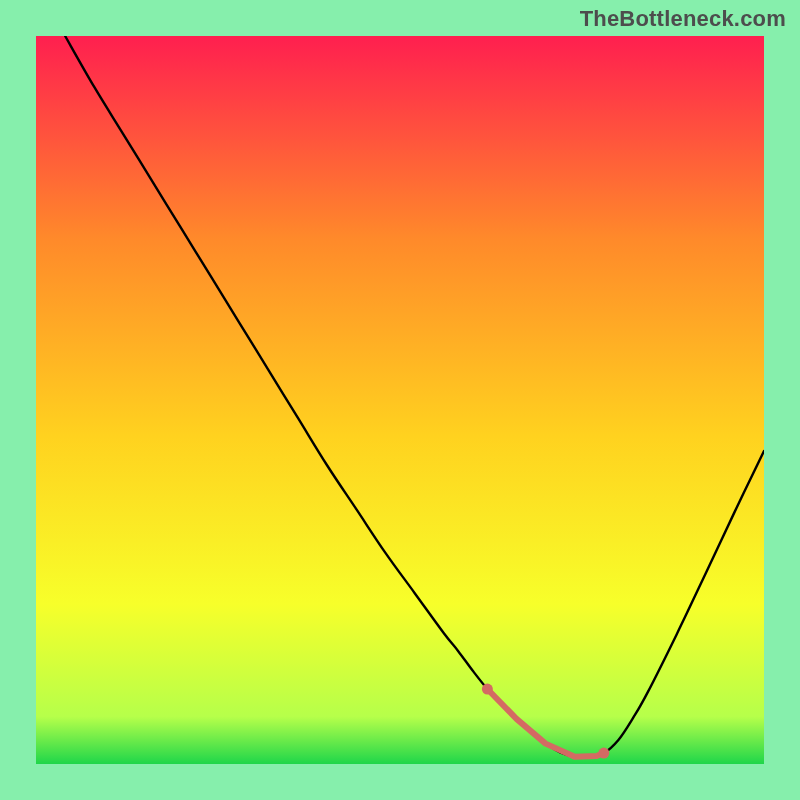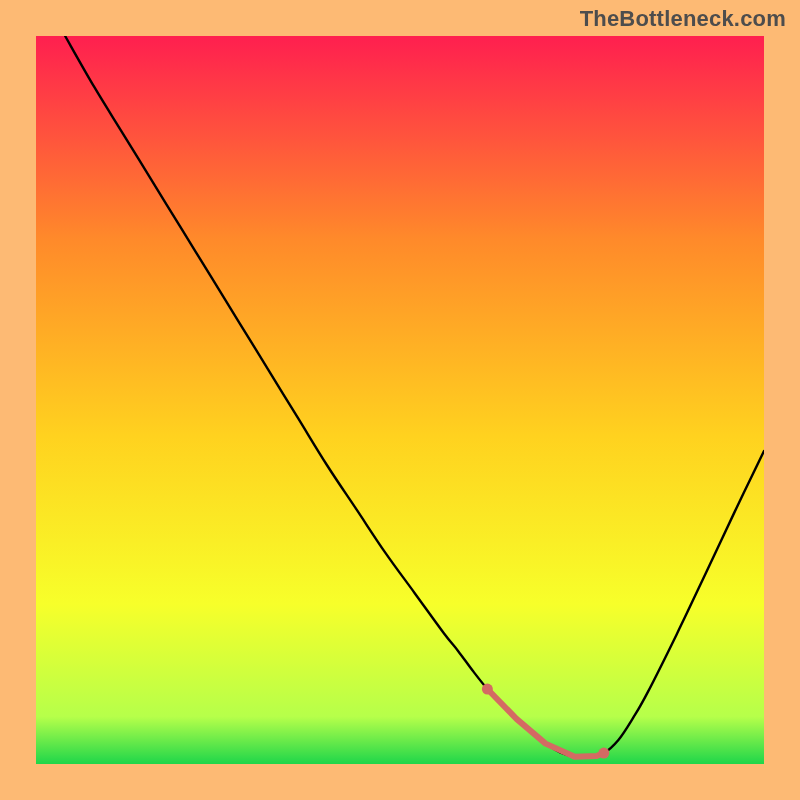--- a/index.html
+++ b/index.html
@@ -1,21 +1,21 @@
 <!DOCTYPE html>
 <html><head>
 <meta charset="utf-8">
 <style>
   * { margin: 0; padding: 0; box-sizing: border-box; }
   html, body { width: 800px; height: 800px; overflow: hidden; background: #000; }
   .frame {
     position: relative;
     width: 800px;
     height: 800px;
-    background: #fdba74;
+    background: #86efac;
   }
   .watermark {
     position: absolute;
     top: 6px;
     right: 14px;
     font-family: Arial, Helvetica, sans-serif;
     font-size: 22px;
     font-weight: 600;
     color: #4d4d4d;
     letter-spacing: 0.2px;

